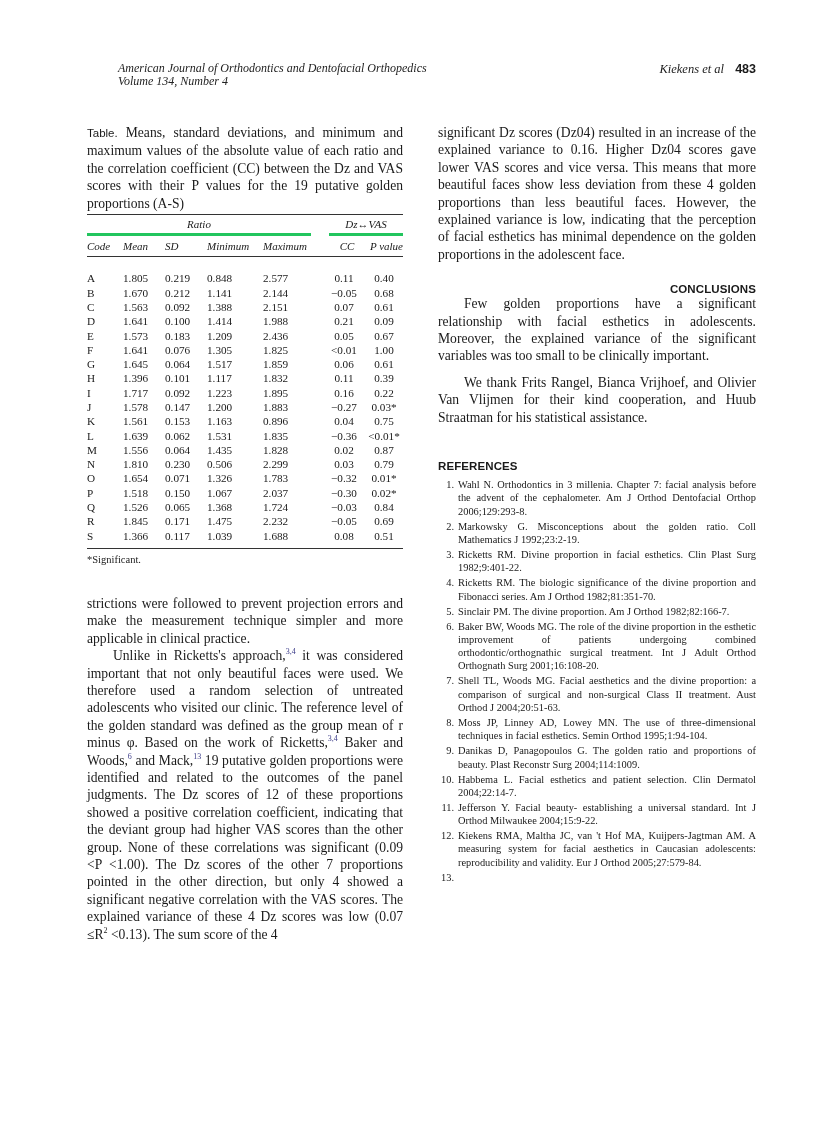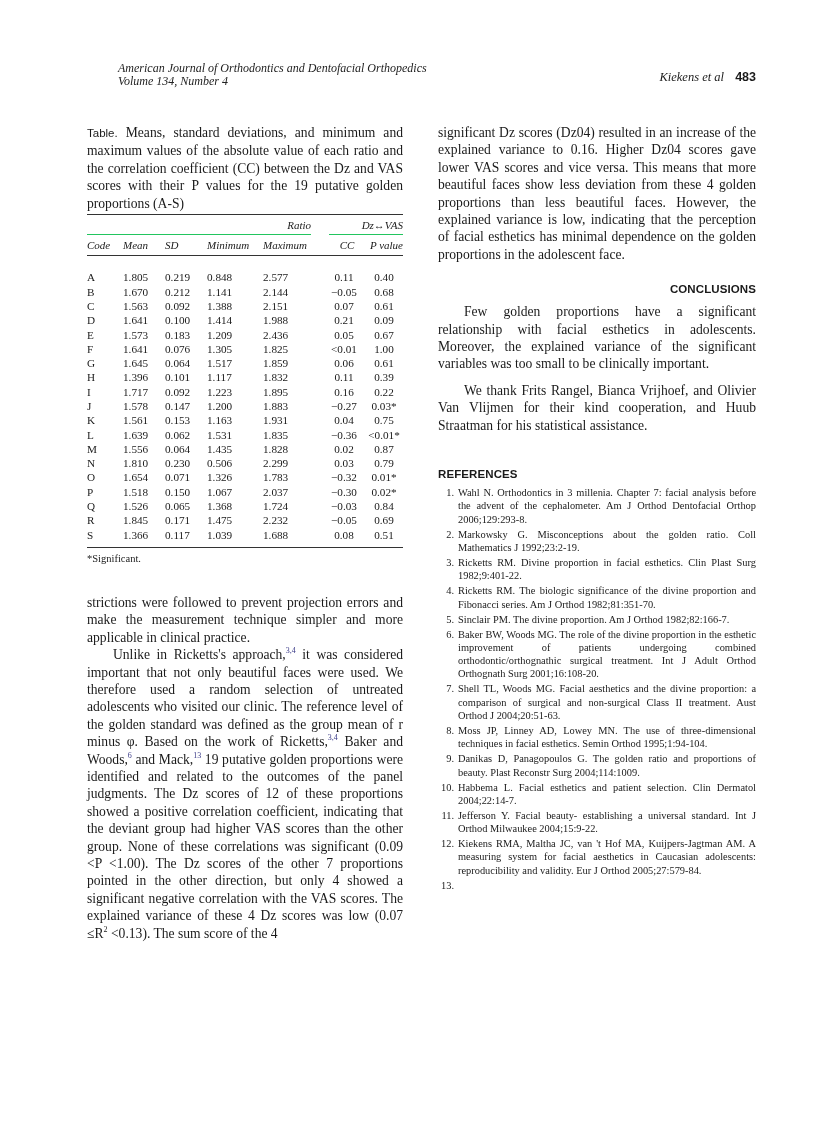--- a/index.html
+++ b/index.html
@@ -1,35 +1,35 @@
 <!DOCTYPE html>
 <html><head>
 <meta charset="utf-8">
 <style>
   html, body { margin: 0; padding: 0; background: #ffffff; }
   body { width: 838px; height: 1122px; position: relative; overflow: hidden;
          font-family: "Liberation Serif", serif; color: #1a1a1a; }
   .header { position: absolute; top: 62px; left: 87px; right: 82px; height: 30px; }
   .header .journal { font-style: italic; font-size: 12px; line-height: 13px; color: #222; margin-left: 31px; }
-  .header .right { position: absolute; right: 0; top: 8px; font-size: 12.5px; }
+  .header .right { position: absolute; right: 0; top: 0; font-size: 12.5px; }
   .header .right .author { font-style: italic; font-family: "Liberation Serif", serif; margin-right: 8px; }
   .header .right .pagenum { font-family: "Liberation Sans", sans-serif; font-weight: bold; font-size: 12.5px; }
 
   .col { position: absolute; top: 124px; width: 316px; }
   .col-left { left: 87px; }
   .col-right { left: 438px; width: 318px; }
 
   .caption { font-size: 13.6px; line-height: 17.4px; text-align: justify; }
   .caption .lbl { font-family: "Liberation Sans", sans-serif; font-size: 11.5px; }
 
   table.data { width: 316px; border-collapse: collapse; margin-top: 2px; font-size: 11.2px; }
   table.data th { font-weight: normal; font-style: italic; font-size: 11px; padding: 0; height: 20px; }
   table.data td { padding: 0; height: 14.3px; line-height: 14.3px; }
   .rule-top { border-top: 1.2px solid #333; }
-  .group-line { border-bottom: 1px solid #22c55e; text-align: right; }
+  .group-line { border-bottom: 3px solid #22c55e; }
   .rule-mid td, .rule-mid th { border-bottom: 1.2px solid #333; margin-left: 44px; }
   .rule-bottom { border-top: 1.2px solid #333; }
   td.c { text-align: left; padding-left: 2px; }
   td.num { text-align: left; }
   td.r { text-align: center; }
   .footnote { font-size: 10.5px; margin-top: 5px; }
   .spacer-row td { height: 5px; }
 
   .body-text { font-size: 13.6px; line-height: 17.4px; text-align: justify; }
   .body-text p { margin: 0; }
@@ -174,21 +174,21 @@
           <td class="num">1.200</td>
           <td class="num">1.883</td>
           <td class="r" style="padding-right: 6px;">−0.27</td>
           <td class="r">0.03*</td>
         </tr>
         <tr>
           <td class="c">K</td>
           <td class="num">1.561</td>
           <td class="num">0.153</td>
           <td class="num">1.163</td>
-          <td class="num">1.931</td>
+          <td class="num">0.896</td>
           <td class="r" style="padding-right: 6px;">0.04</td>
           <td class="r">0.75</td>
         </tr>
         <tr>
           <td class="c">L</td>
           <td class="num">1.639</td>
           <td class="num">0.062</td>
           <td class="num">1.531</td>
           <td class="num">1.835</td>
           <td class="r" style="padding-right: 6px;">−0.36</td>
@@ -267,21 +267,21 @@
     <p class="indent"><span>Unlike in Ricketts's approach,</span><sup>3,4</sup><span> it was considered important that not only beautiful faces were used. We therefore used a random selection of untreated adolescents who visited our clinic. The reference level of the golden standard was defined as the group mean of r minus φ. Based on the work of Ricketts,</span><sup>3,4</sup><span> Baker and Woods,</span><sup>6</sup><span> and Mack,</span><sup>13</sup><span> 19 putative golden proportions were identified and related to the outcomes of the panel judgments. The Dz scores of 12 of these proportions showed a positive correlation coefficient, indicating that the deviant group had higher VAS scores than the other group. None of these correlations was significant (0.09 &lt;P &lt;1.00). The Dz scores of the other 7 proportions pointed in the other direction, but only 4 showed a significant negative correlation with the VAS scores. The explained variance of these 4 Dz scores was low (0.07 ≤R</span><sup style="color:#1a1a1a">2</sup><span> &lt;0.13). The sum score of the 4</span></p>
   </div>
 </div>
 
 <div class="col col-right">
   <div class="body-text">
     <p>significant Dz scores (Dz04) resulted in an increase of the explained variance to 0.16. Higher Dz04 scores gave lower VAS scores and vice versa. This means that more beautiful faces show less deviation from these 4 golden proportions than less beautiful faces. However, the explained variance is low, indicating that the perception of facial esthetics has minimal dependence on the golden proportions in the adolescent face.</p>
   </div>
 
   <h3 class="section-head" style="margin-top:20px;text-align:right;">CONCLUSIONS</h3>
-  <div class="body-text" style="margin-top:8px;">
+  <div class="body-text" style="margin-top:0;">
     <p class="indent">Few golden proportions have a significant relationship with facial esthetics in adolescents. Moreover, the explained variance of the significant variables was too small to be clinically important.</p>
     <p class="indent" style="margin-top:9px;">We thank Frits Rangel, Bianca Vrijhoef, and Olivier Van Vlijmen for their kind cooperation, and Huub Straatman for his statistical assistance.</p>
   </div>
 
   <h3 class="section-head" style="margin-top:34px;">REFERENCES</h3>
   <ol class="refs" id="ref-list">
       <li><span class="n">1.</span><span>Wahl N. Orthodontics in 3 millenia. Chapter 7: facial analysis before the advent of the cephalometer. Am J Orthod Dentofacial Orthop 2006;129:293-8.</span></li>
       <li><span class="n">2.</span><span>Markowsky G. Misconceptions about the golden ratio. Coll Mathematics J 1992;23:2-19.</span></li>
       <li><span class="n">3.</span><span>Ricketts RM. Divine proportion in facial esthetics. Clin Plast Surg 1982;9:401-22.</span></li>
       <li><span class="n">4.</span><span>Ricketts RM. The biologic significance of the divine proportion and Fibonacci series. Am J Orthod 1982;81:351-70.</span></li>

